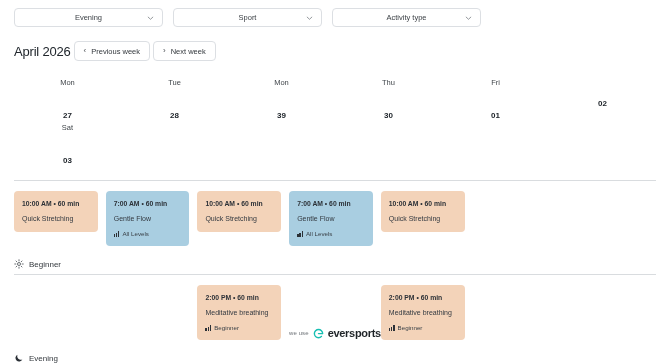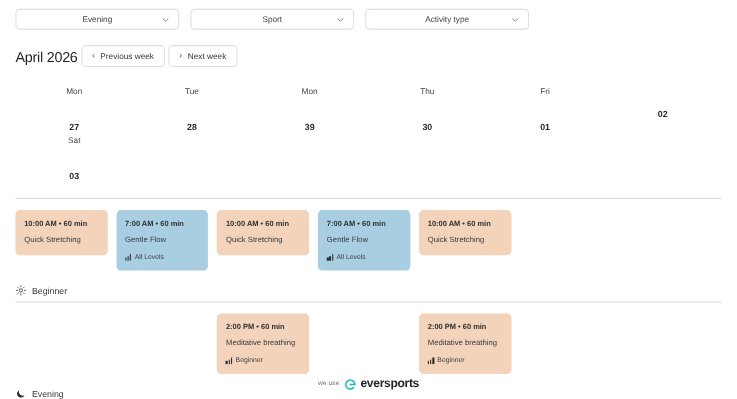--- a/index.html
+++ b/index.html
@@ -80,21 +80,21 @@
   .card .c-name { font-size: 7px; color: #333940; line-height: 13px; margin-top: 3px; }
   .card .c-level { font-size: 6.2px; color: #3a4047; line-height: 11px; margin-top: 3px; display: flex; align-items: center; gap: 3px; }
   .bars { display: inline-flex; align-items: flex-end; gap: 0.8px; height: 6px; }
   .bars i { display: block; width: 1.4px; background: #2b3036; }
   .bars i:nth-child(1) { height: 2.5px; }
   .bars i:nth-child(2) { height: 4px; }
   .bars i:nth-child(3) { height: 6px; }
 
   
   .footer {
-    position: absolute; left: 0; bottom: 8px; width: 670px;
+    position: absolute; left: 0; bottom: 24px; width: 670px;
     display: flex; align-items: center; justify-content: center; gap: 4px;
   }
   .footer .we-use { font-size: 6px; color: #6d7277; letter-spacing: 0.1px; }
   .footer .logo-word { font-size: 11px; font-weight: bold; color: #1f2428; letter-spacing: -0.3px; }
   .footer .logo-mark { width: 11px; height: 11px; display: inline-flex; }
 </style>
 </head>
 <body>
 
 <div class="page">

